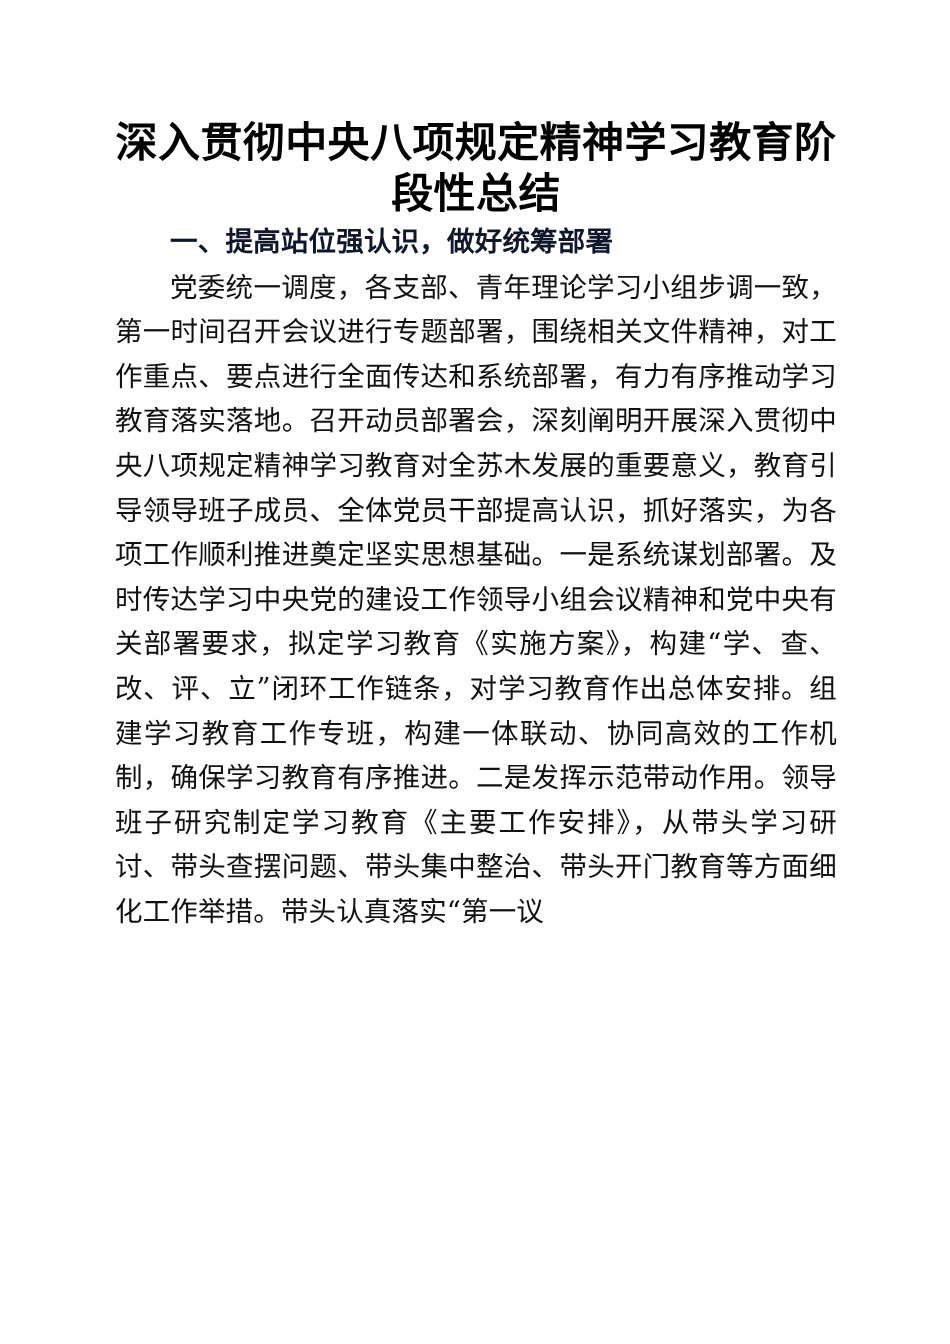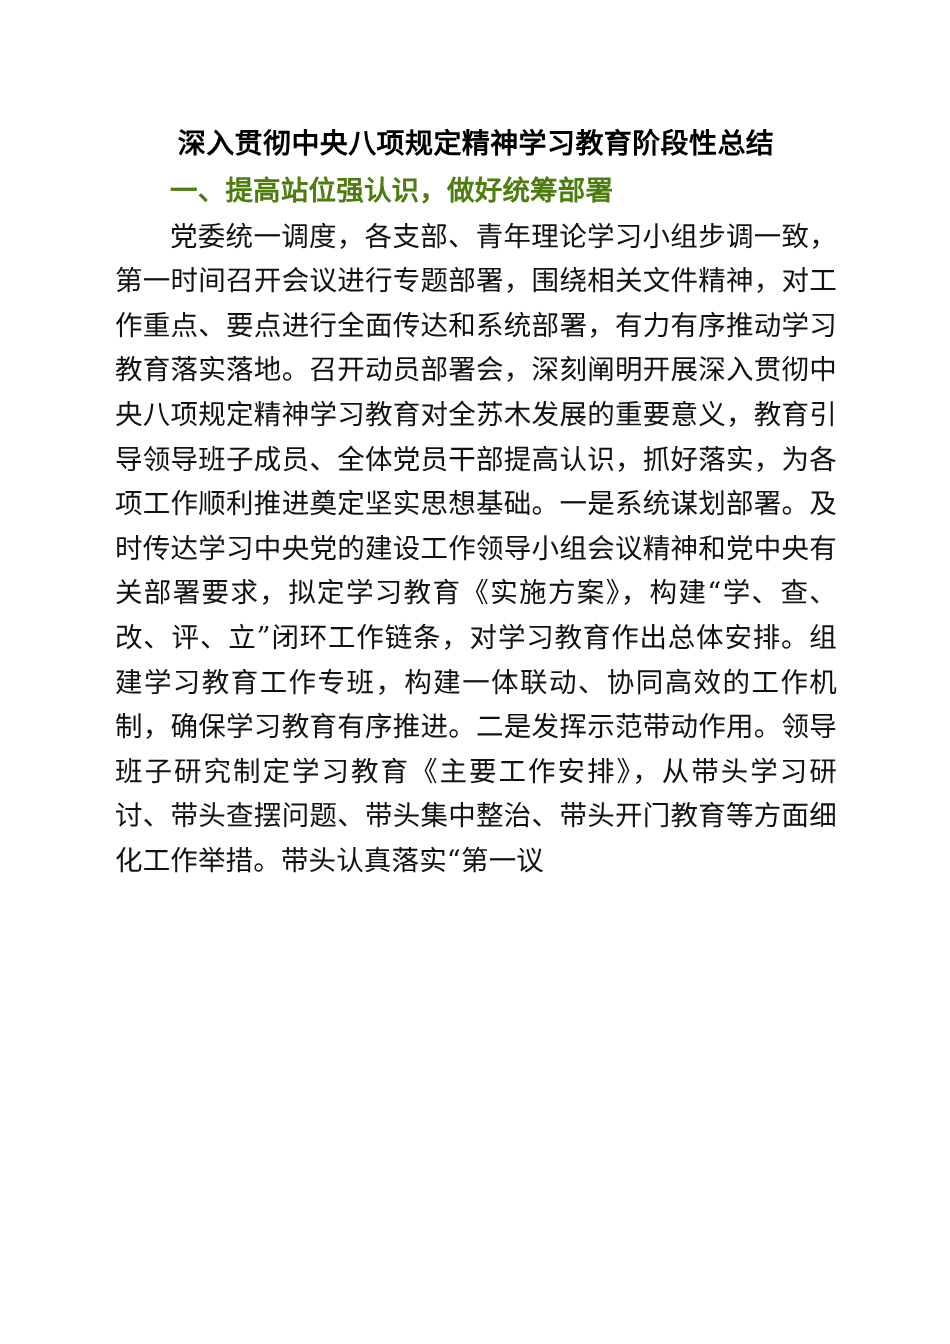--- a/index.html
+++ b/index.html
@@ -29,21 +29,21 @@
     position: absolute;
     left: 115px;
     top: 118px;
     width: 722px;
   }
 
   
   .doc-title {
     font-family: "Liberation Serif", "DejaVu Serif", serif;
     font-weight: 700;
-    font-size: 28px;
+    font-size: 42px;
     line-height: 51px;
     text-align: center;
     letter-spacing: 0.4px;
     margin: 0 0 0 0;
     color: #000000;
     text-rendering: optimizeLegibility;
   }
 
   
   .para {
@@ -65,21 +65,21 @@
 
   
   .section-heading {
     font-family: "Liberation Sans", "DejaVu Sans", sans-serif;
     font-size: 27.5px;
     line-height: 44.6px;
     font-weight: 700;
     text-indent: 55px;
     margin: 0;
     letter-spacing: 0.2px;
-    color: #4d7c0f;
+    color: #0f172a;
   }
 </style>
 </head>
 <body>
 
 <div class="page">
   <div class="content">
 
     <h1 class="doc-title">深入贯彻中央八项规定精神学习教育阶段性总结</h1>
 

